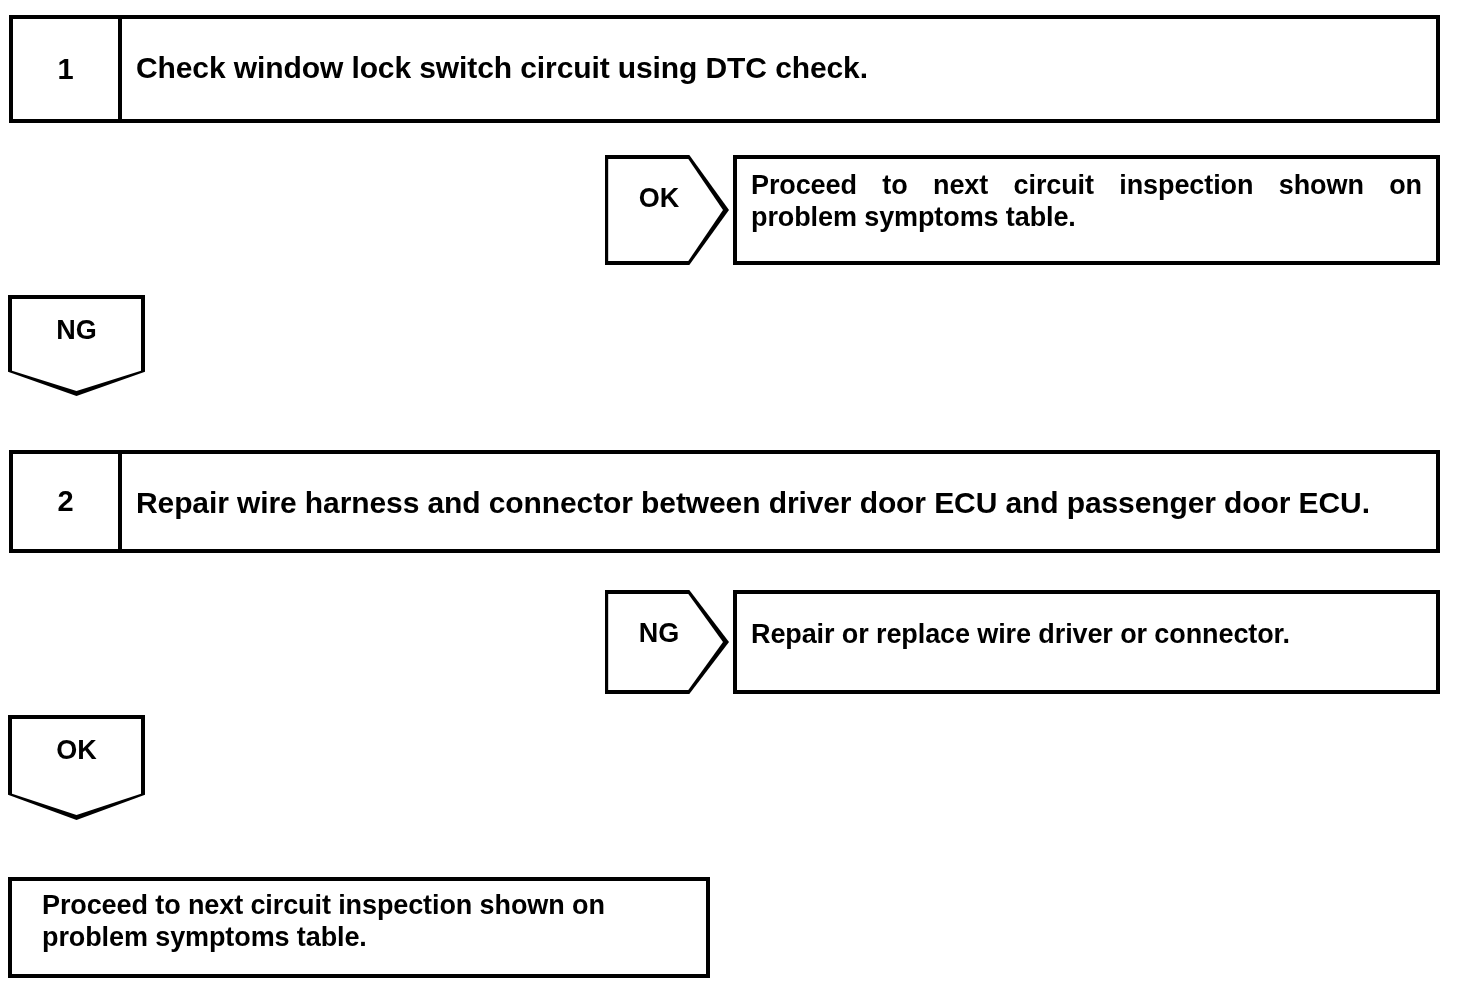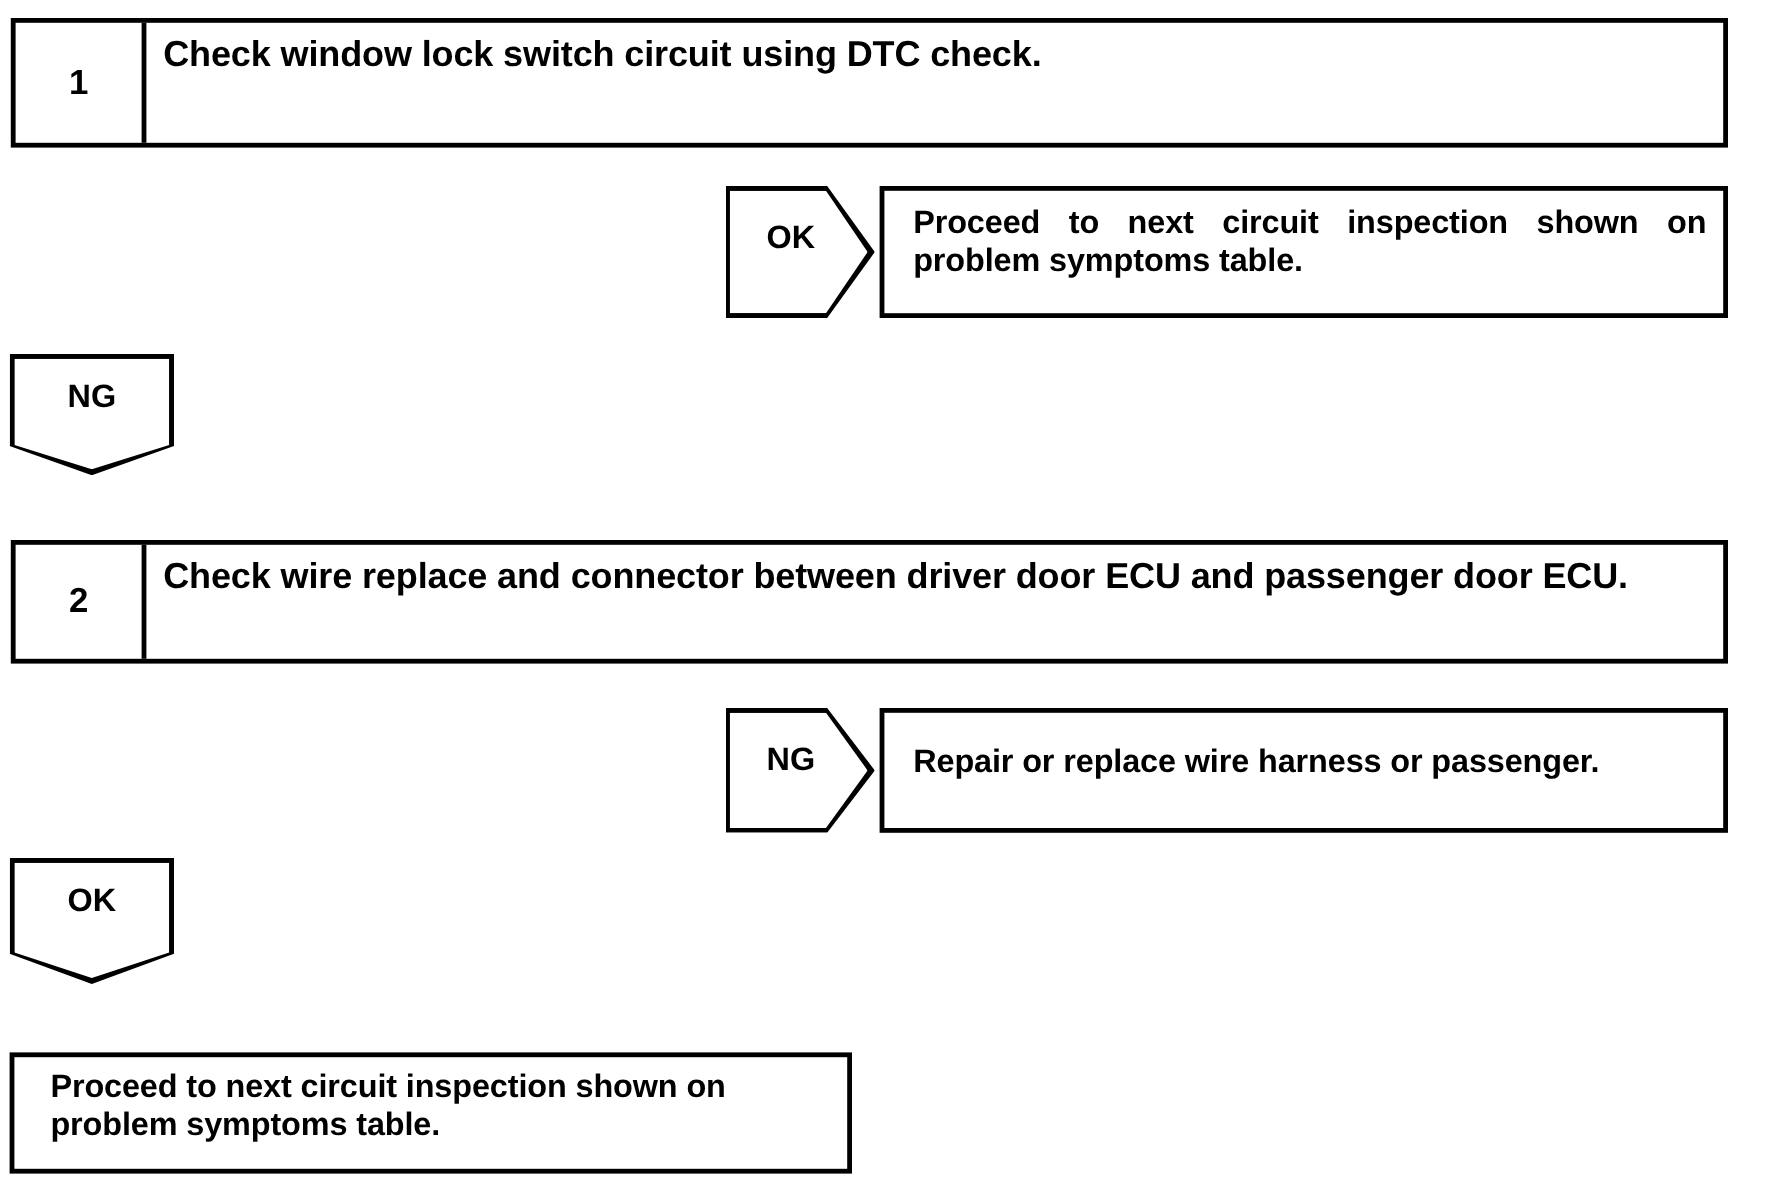--- a/index.html
+++ b/index.html
@@ -41,35 +41,36 @@
     font-weight: bold;
     line-height: 1;
   }
   .step-text {
     flex: 1 1 auto;
     padding: 10px 14px 0 14px;
     font-size: 30px;
     font-weight: bold;
     line-height: 1.14;
     letter-spacing: -0.1px;
+    margin-top: 22px;
   }
 
   
   .result-box {
     position: absolute;
     box-sizing: border-box;
     border: 4px solid #000;
     background: #fff;
     font-size: 27px;
     font-weight: bold;
     line-height: 1.17;
     letter-spacing: -0.1px;
   }
   .result-box .rb-text {
-    padding: 11px 14px 0 24px;
+    padding: 11px 14px 0 14px;
   }
   .justify .rb-text {
     text-align: justify;
     text-align-last: left;
   }
 
   
   .penta {
     position: absolute;
     background: #000;
@@ -140,31 +141,31 @@
   </div>
 
   <div class="penta penta-down" style="left:8px; top:295px; width:137px; height:101px;">
     <div class="penta-inner">
       <span class="penta-label">NG</span>
     </div>
   </div>
 
   <div class="step-box" style="left:9px; top:450px; width:1431px; height:103px;">
     <div class="step-num">2</div>
-    <div class="step-text">Check wire replace and connector between driver door ECU and passenger door ECU.</div>
+    <div class="step-text">Repair wire harness and connector between driver door ECU and passenger door ECU.</div>
   </div>
 
   <div class="penta penta-right" style="left:605px; top:590px; width:124px; height:104px;">
     <div class="penta-inner">
       <span class="penta-label">NG</span>
     </div>
   </div>
 
   <div class="result-box" style="left:733px; top:590px; width:707px; height:104px;">
-    <div class="rb-text" style="padding-top:25px;">Repair or replace wire harness or passenger.</div>
+    <div class="rb-text" style="padding-top:25px;">Repair or replace wire driver or connector.</div>
   </div>
 
   <div class="penta penta-down" style="left:8px; top:715px; width:137px; height:105px;">
     <div class="penta-inner">
       <span class="penta-label">OK</span>
     </div>
   </div>
 
   <div class="result-box" style="left:8px; top:877px; width:702px; height:101px;">
     <div class="rb-text" style="padding-left:30px; padding-top:9px;">Proceed to next circuit inspection shown on problem symptoms table.</div>

